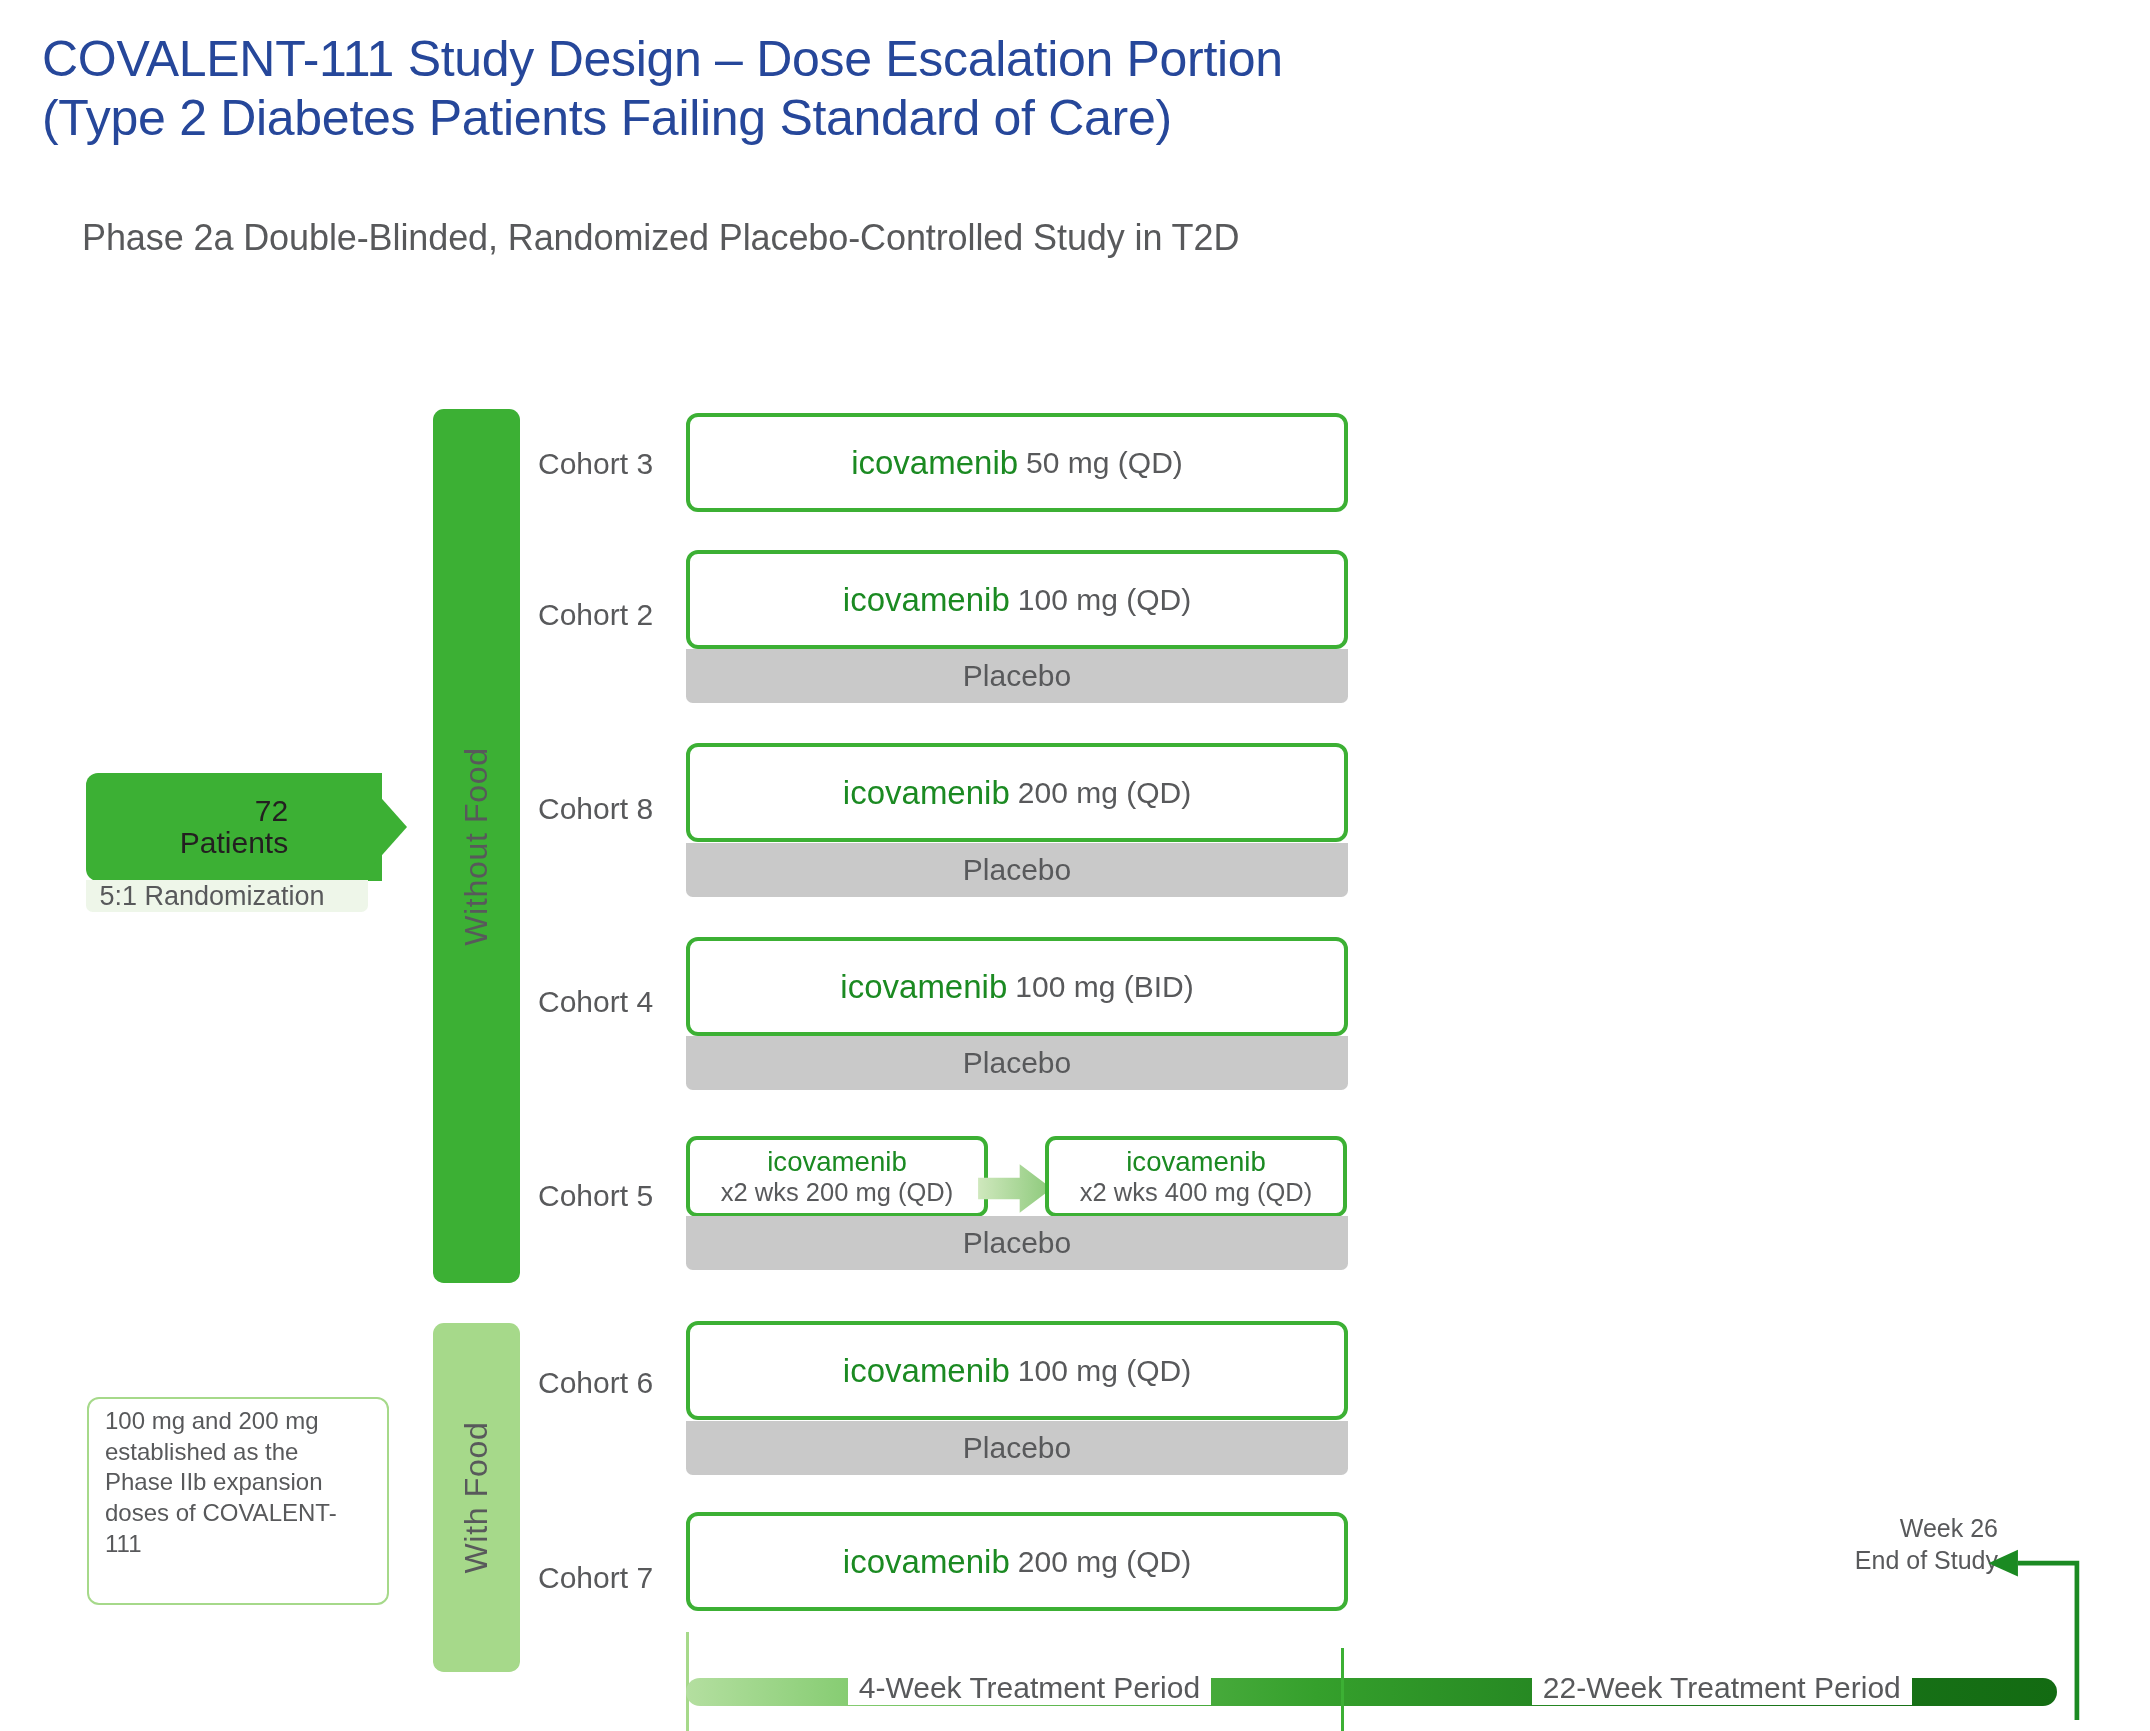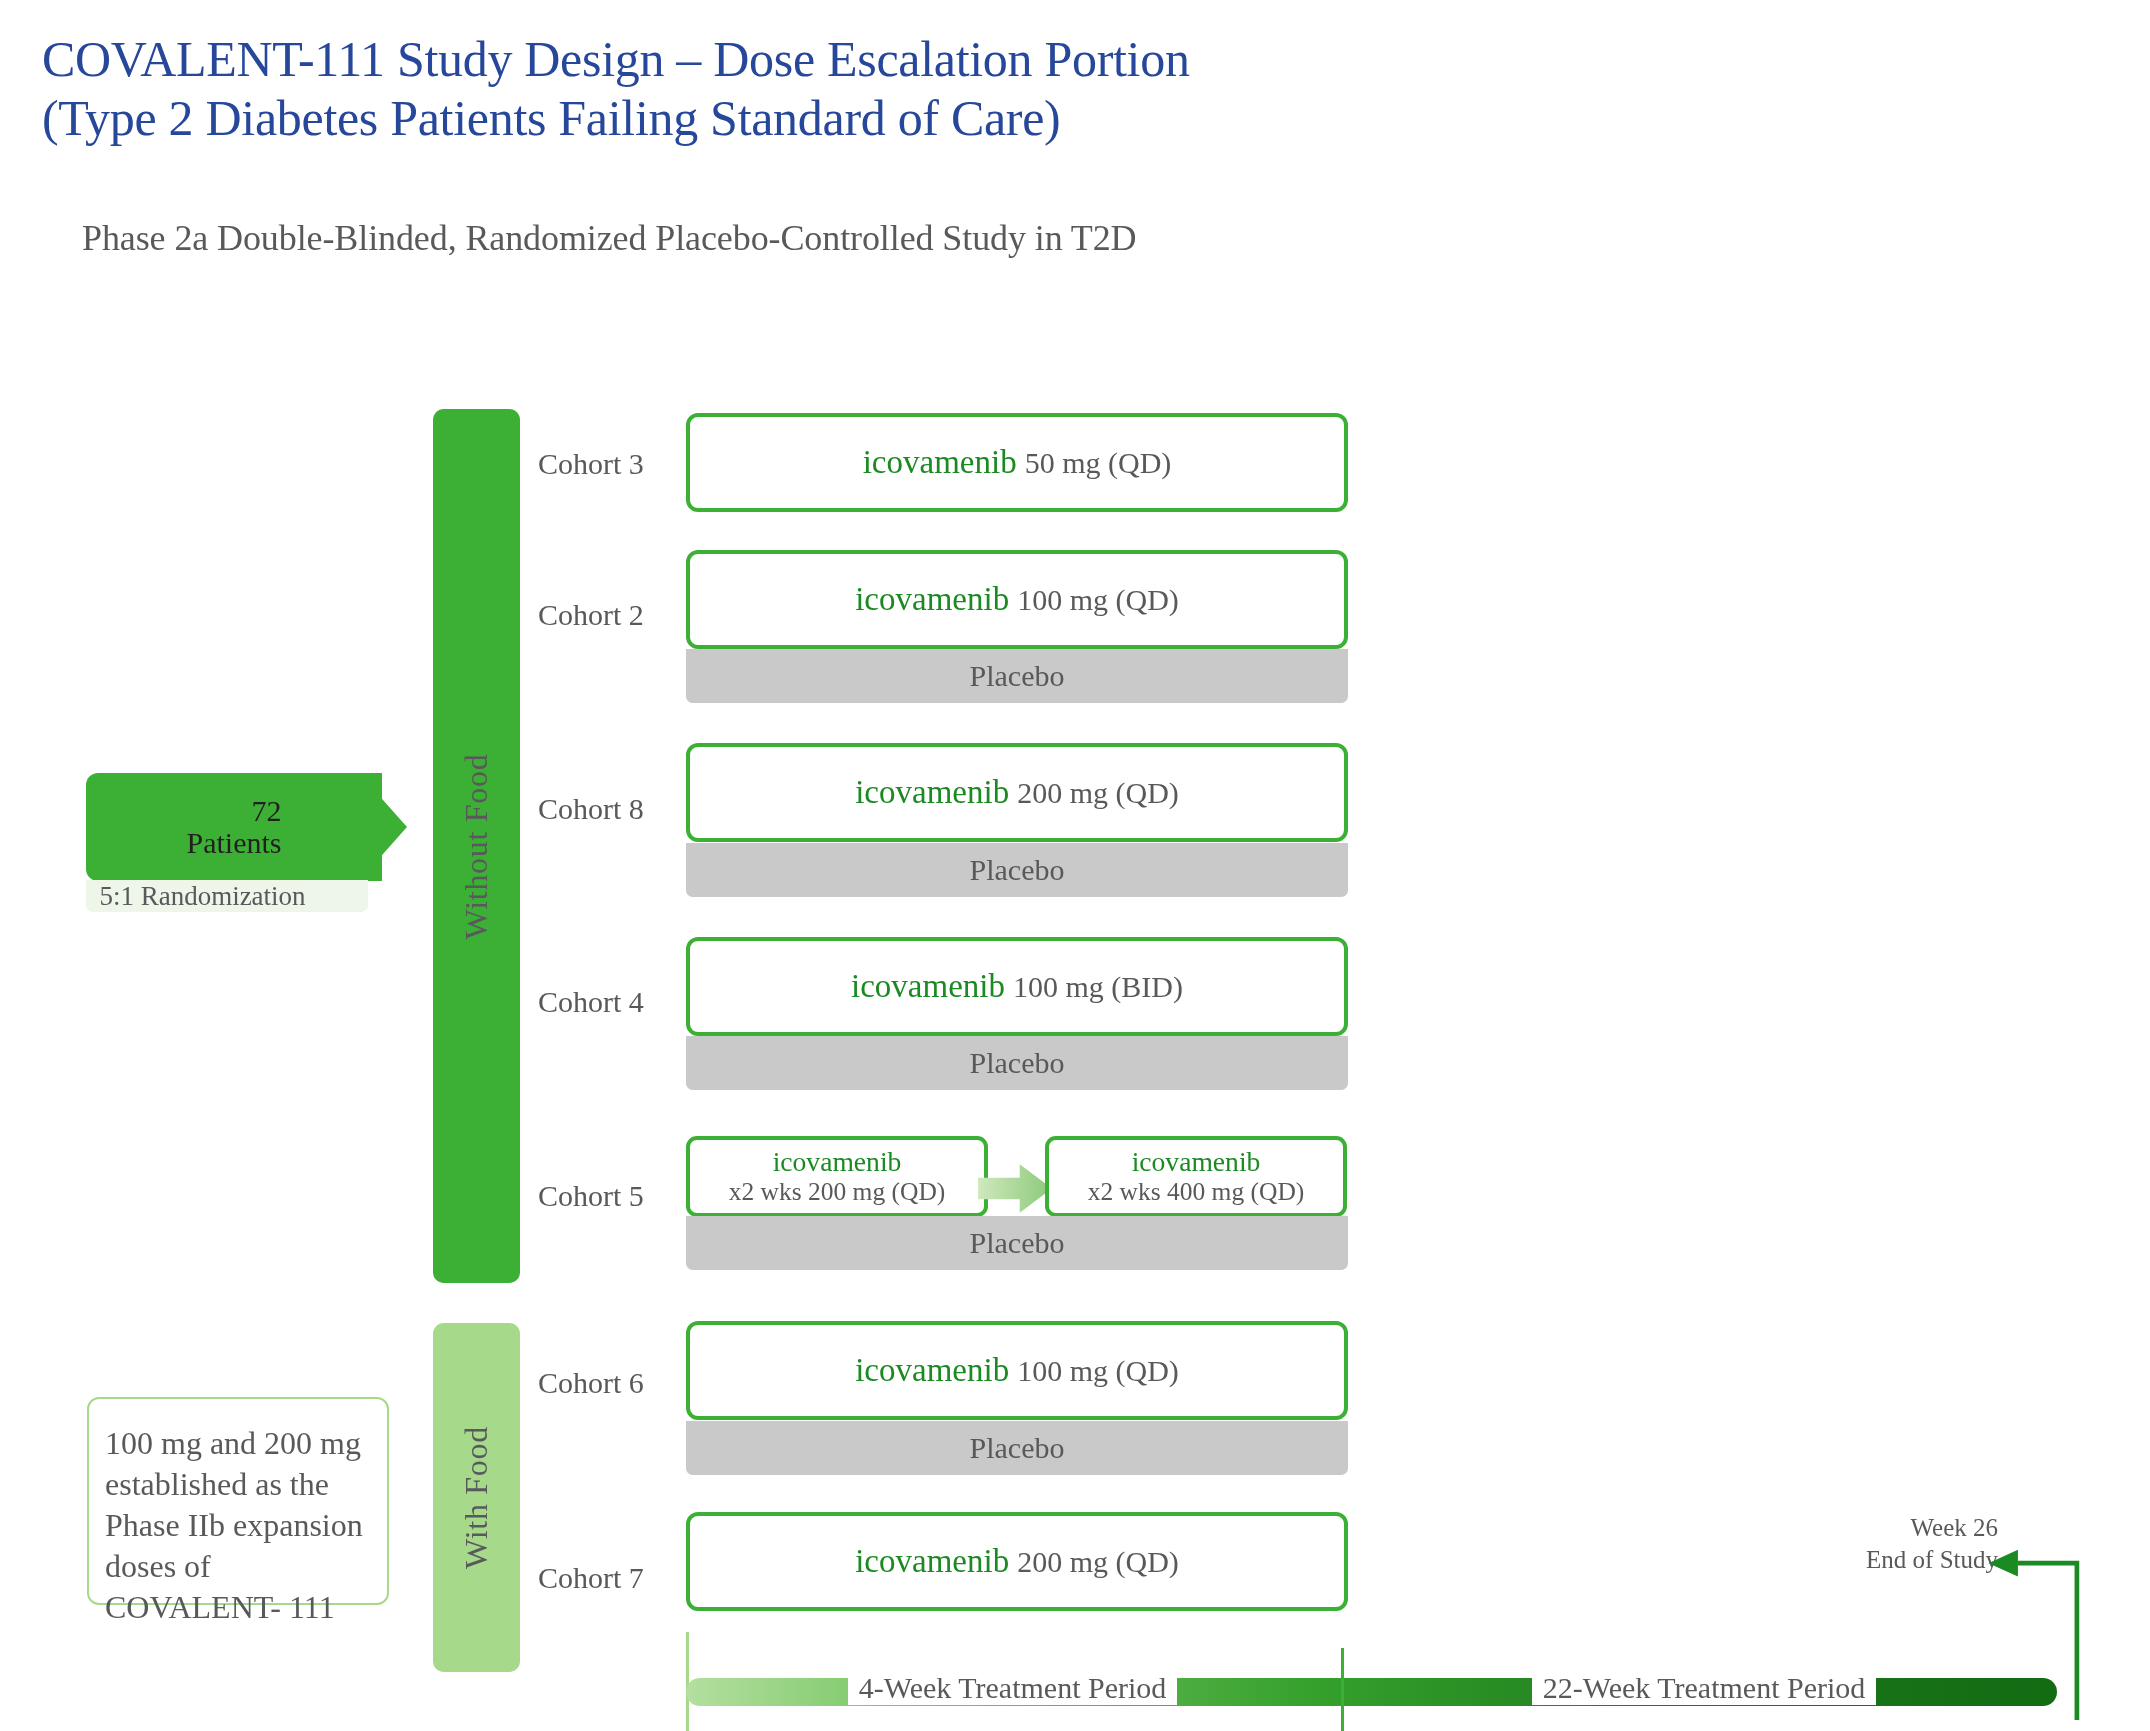--- a/index.html
+++ b/index.html
@@ -3,21 +3,21 @@
 <meta charset="utf-8">
 <style>
   * { box-sizing: border-box; margin: 0; padding: 0; }
   html, body {
     width: 2151px;
     height: 1732px;
     background: #ffffff;
     font-family: "Liberation Sans", sans-serif;
     overflow: hidden;
   }
-  #root { position: relative; width: 2151px; height: 1732px; font-family: Liberation Serif, serif; }
+  #root { position: relative; width: 2151px; height: 1732px; }
 
   
   .title {
     position: absolute;
     left: 42px; top: 30px;
     width: 1949px;
     color: #26479a;
     font-size: 50px;
     line-height: 1.17;
     font-weight: 400;
@@ -68,23 +68,23 @@
   }
 
   
   .footnote {
     position: absolute;
     left: 87px; top: 1397px;
     width: 302px; height: 208px;
     background: #ffffff;
     border: 2px solid #a6d98a;
     border-radius: 12px;
-    padding: 24px 16px;
-    color: #58595b;
-    font-size: 32px;
+    padding: 7px 16px;
+    color: #58595b;
+    font-size: 24px;
     line-height: 1.28;
     white-space: pre-line;
   }
 
   
   .foodbar {
     position: absolute;
     width: 87px;
     border-radius: 10.8px;
     display: flex; align-items: center; justify-content: center;

